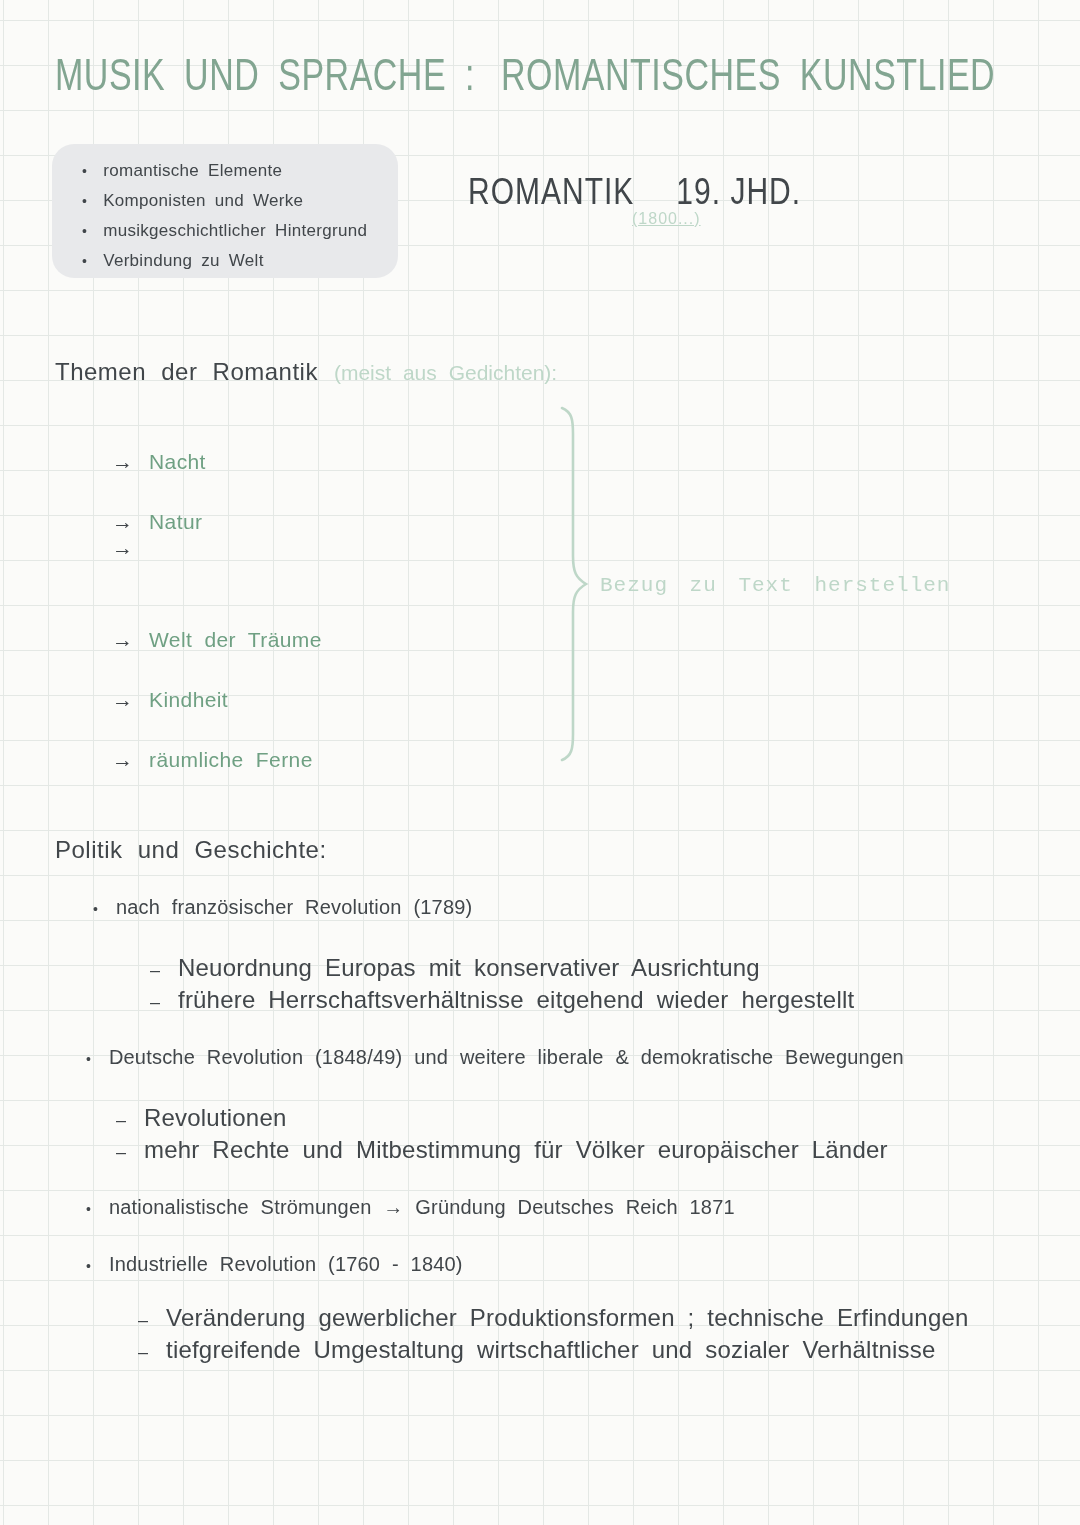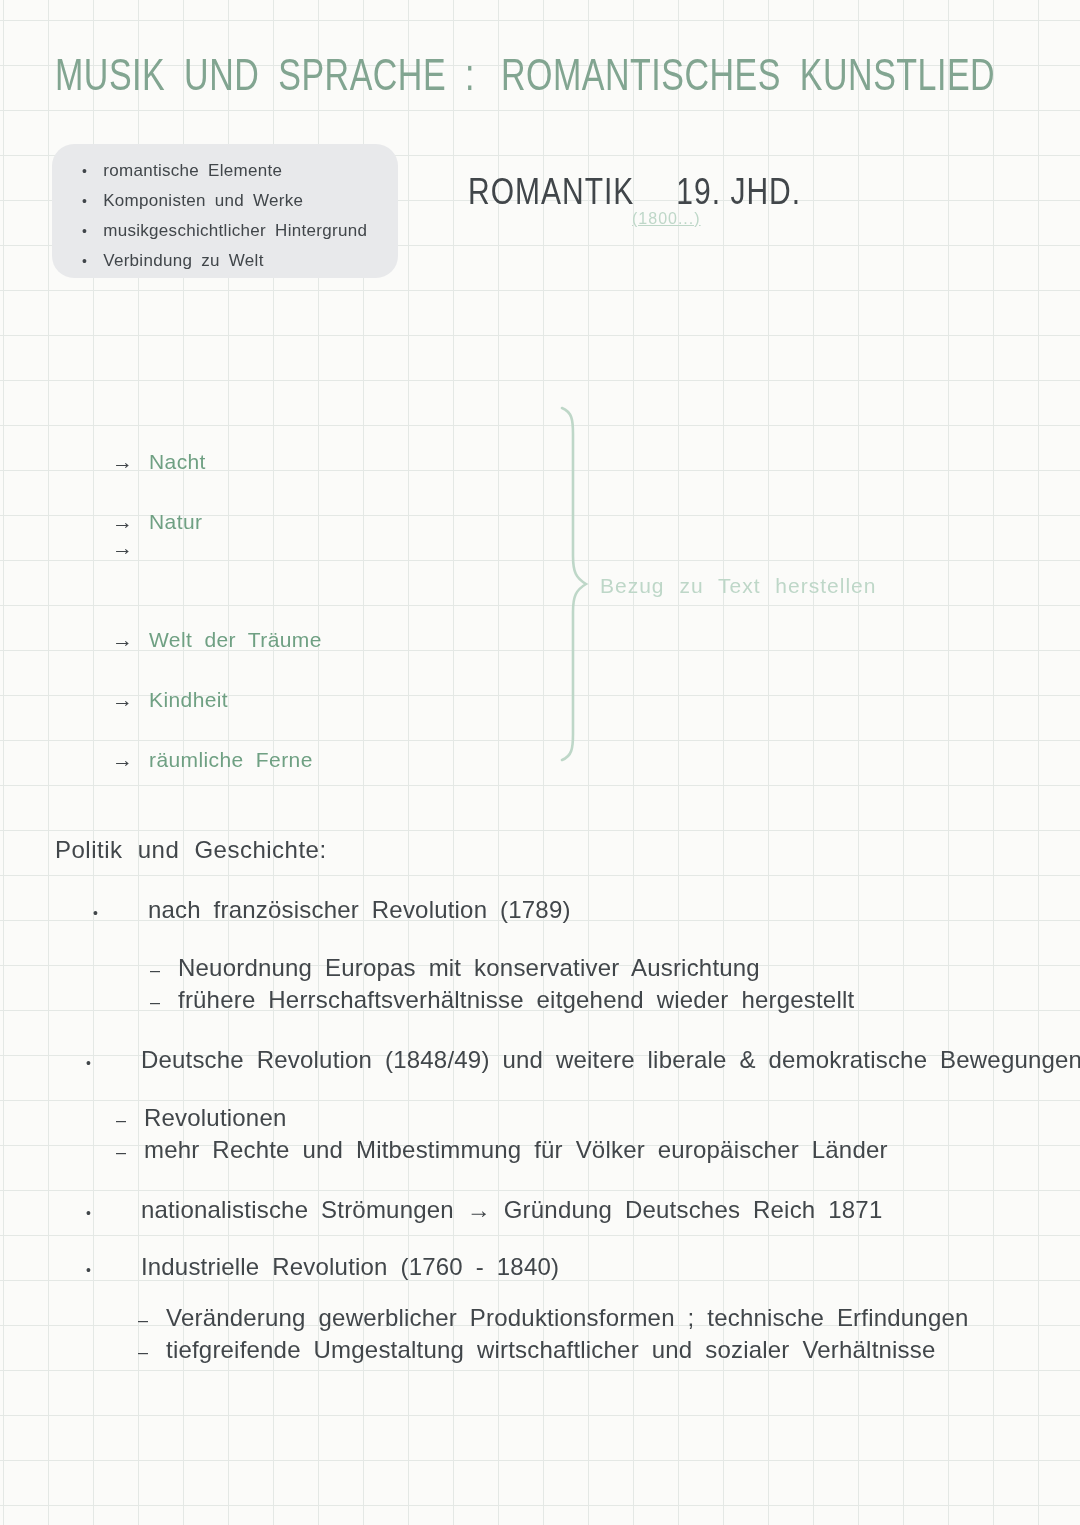--- a/index.html
+++ b/index.html
@@ -56,21 +56,21 @@
   .h-section{font-size:24px;letter-spacing:0.5px;word-spacing:8px;white-space:nowrap;}
   .heading-row{display:flex;gap:16px;align-items:baseline;white-space:nowrap;}
   .h-note{font-size:21px;word-spacing:6px;}
   
   .theme-row{display:flex;gap:16px;align-items:baseline;white-space:nowrap;}
   .arrow{font-size:21px;}
   .theme-label{font-size:21px;letter-spacing:0.4px;word-spacing:6px;}
   .bracket-label{font-size:21px;letter-spacing:1px;word-spacing:8px;white-space:nowrap;}
   
   .p-row{display:flex;gap:18px;align-items:baseline;white-space:nowrap;}
-  .p-label{font-size:24px;letter-spacing:0.2px;word-spacing:6px;margin-left:32px;}
+  .p-label{font-size:20px;letter-spacing:0.2px;word-spacing:6px;}
   .p-sub{font-size:24px;letter-spacing:0.2px;word-spacing:6px;}
   .dash{font-size:18px;}
 </style>
 </head>
 <body>
 
 <div class="page">
 
   <div class="abs title-row ink-green-title" style="left:55px;top:50px;">
     <span>MUSIK UND SPRACHE :</span>
@@ -95,20 +95,24 @@
       <span>Verbindung zu Welt</span>
     </div>
   </div>
 
   <div class="abs era-row ink-dark" style="left:468px;top:172px;">
     <span>ROMANTIK</span>
     <span>19. JHD.</span>
   </div>
   <div class="abs era-note ink-light" style="left:632px;top:210px;text-decoration:underline;">(1800...)</div>
 
+  <div class="abs heading-row" style="left:55px;top:358px;">
+    <span class="h-section ink-dark">Themen der Romantik</span>
+    <span class="h-note ink-light">(meist aus Gedichten):</span>
+  </div>
 
   <div class="abs theme-row" style="left:112px;top:418px;">
     <span class="arrow ink-dark">→</span>
     <span class="theme-label ink-green">Nacht</span>
   </div>
   <div class="abs theme-row" style="left:112px;top:478px;">
     <span class="arrow ink-dark">→</span>
     <span class="theme-label ink-green">Natur</span>
   </div>
   <div class="abs theme-row" style="left:112px;top:536px;">
@@ -123,21 +127,21 @@
     <span class="theme-label ink-green">Kindheit</span>
   </div>
   <div class="abs theme-row" style="left:112px;top:716px;">
     <span class="arrow ink-dark">→</span>
     <span class="theme-label ink-green">räumliche Ferne</span>
   </div>
 
   <svg class="abs" style="left:556px;top:404px;" width="36" height="360" viewBox="0 0 36 360">
     <path d="M6 4 C16 8 17 16 17 30 L17 152 C17 168 20 174 30 180 C20 186 17 192 17 208 L17 330 C17 344 16 352 6 356" fill="none" stroke="#bed7c8" stroke-width="2.6" stroke-linecap="round"></path>
   </svg>
-  <div class="abs bracket-label ink-light" style="left:600px;top:574px;">Bezug zu Text herstellen</div>
+  <div class="abs bracket-label ink-light" style="left:600px;top:574px;font-family:Liberation Mono, monospace;">Bezug zu Text herstellen</div>
 
   <div class="abs h-section ink-dark" style="left:55px;top:836px;text-align:right;">Politik und Geschichte:</div>
 
   <div class="abs p-row ink-dark" style="left:93px;top:896px;">
     <span class="dot">•</span>
     <span class="p-label">nach französischer Revolution (1789)</span>
   </div>
   <div class="abs p-row ink-dark" style="left:150px;top:954px;">
     <span class="dash">–</span>
     <span class="p-sub">Neuordnung Europas mit konservativer Ausrichtung</span>

